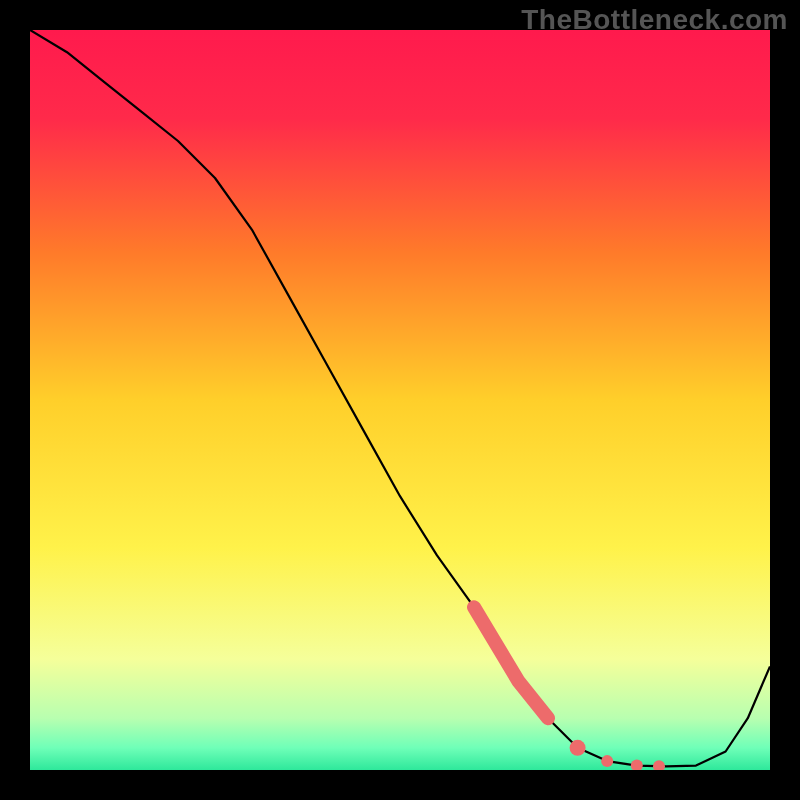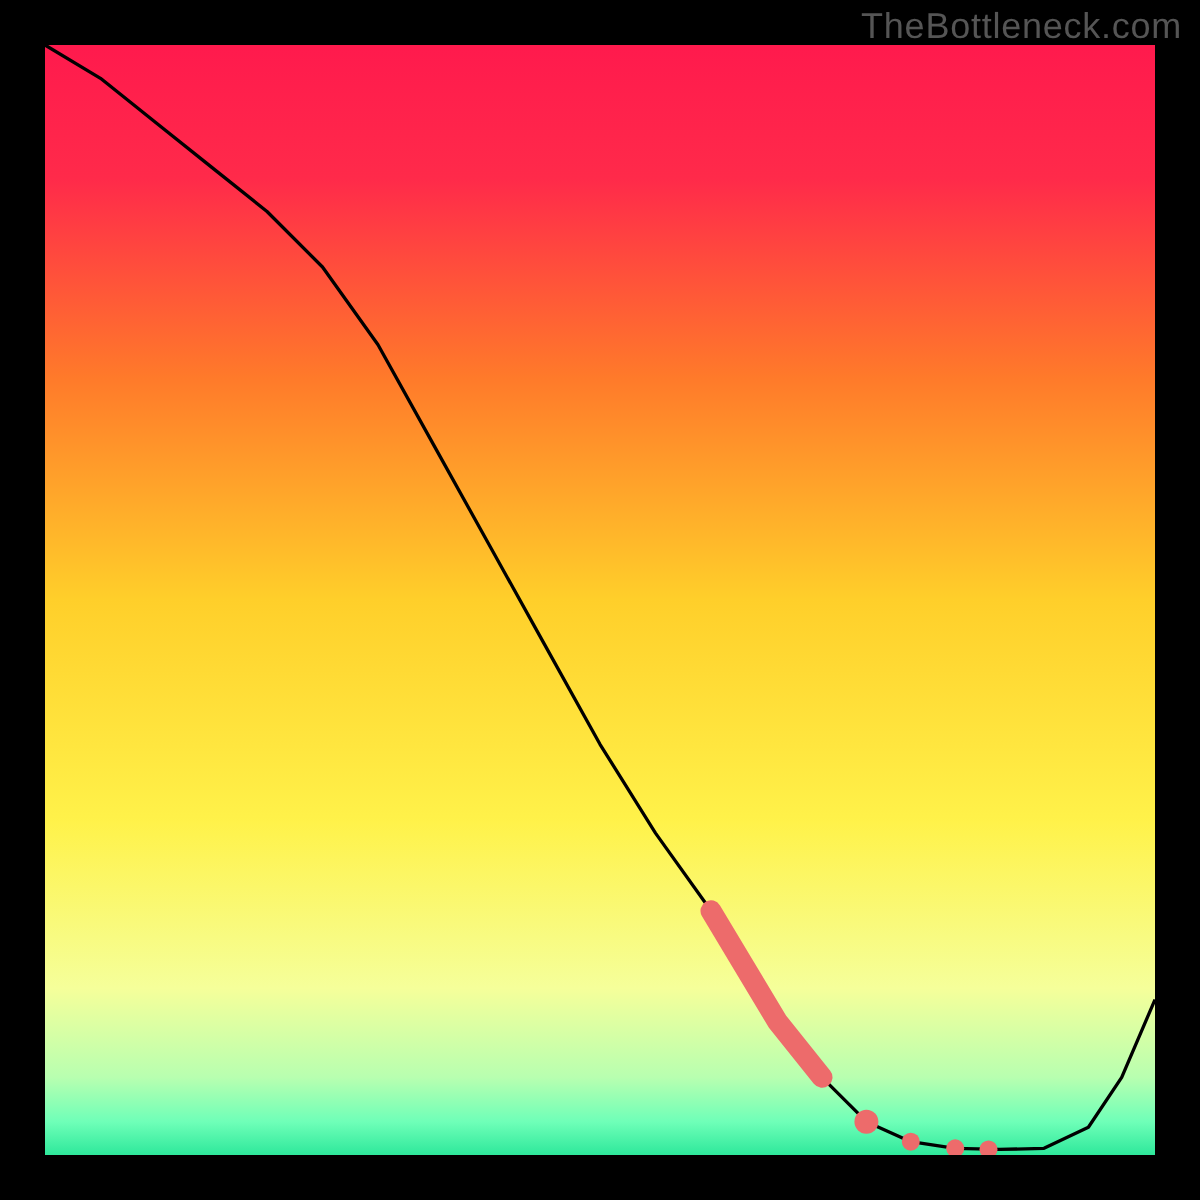--- a/index.html
+++ b/index.html
@@ -15,22 +15,22 @@
     position: relative;
     width: 800px;
     height: 800px;
     background: #000;
   }
   .watermark {
     position: absolute;
     top: 4px;
     right: 12px;
     color: #555;
-    font-size: 24px;
-    font-weight: normal;
+    font-size: 28px;
+    font-weight: bold;
     letter-spacing: 0.5px;
     z-index: 10;
   }
   .plot-area {
     position: absolute;
     left: 30px;
     top: 30px;
     width: 740px;
     height: 740px;
   }

